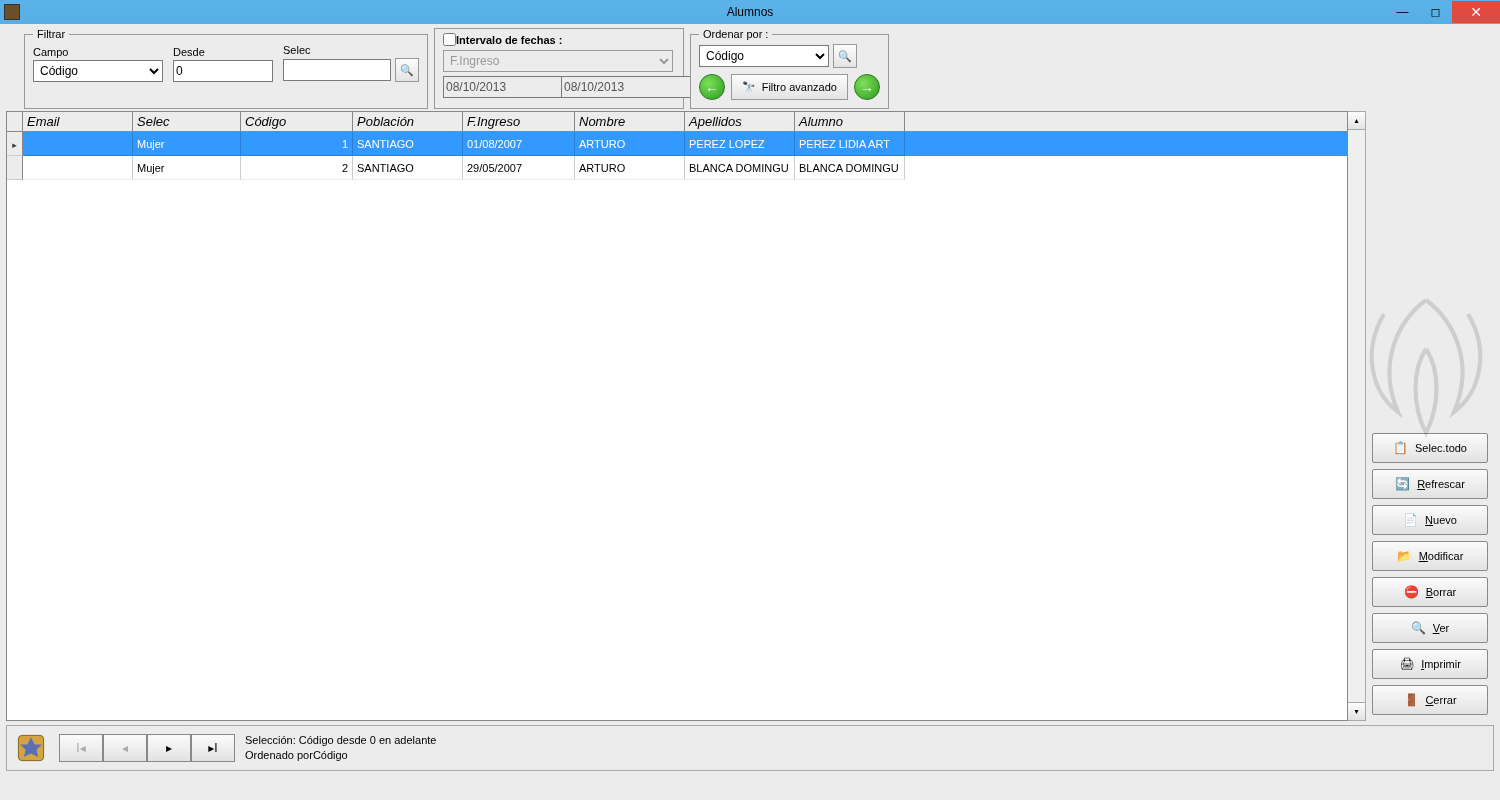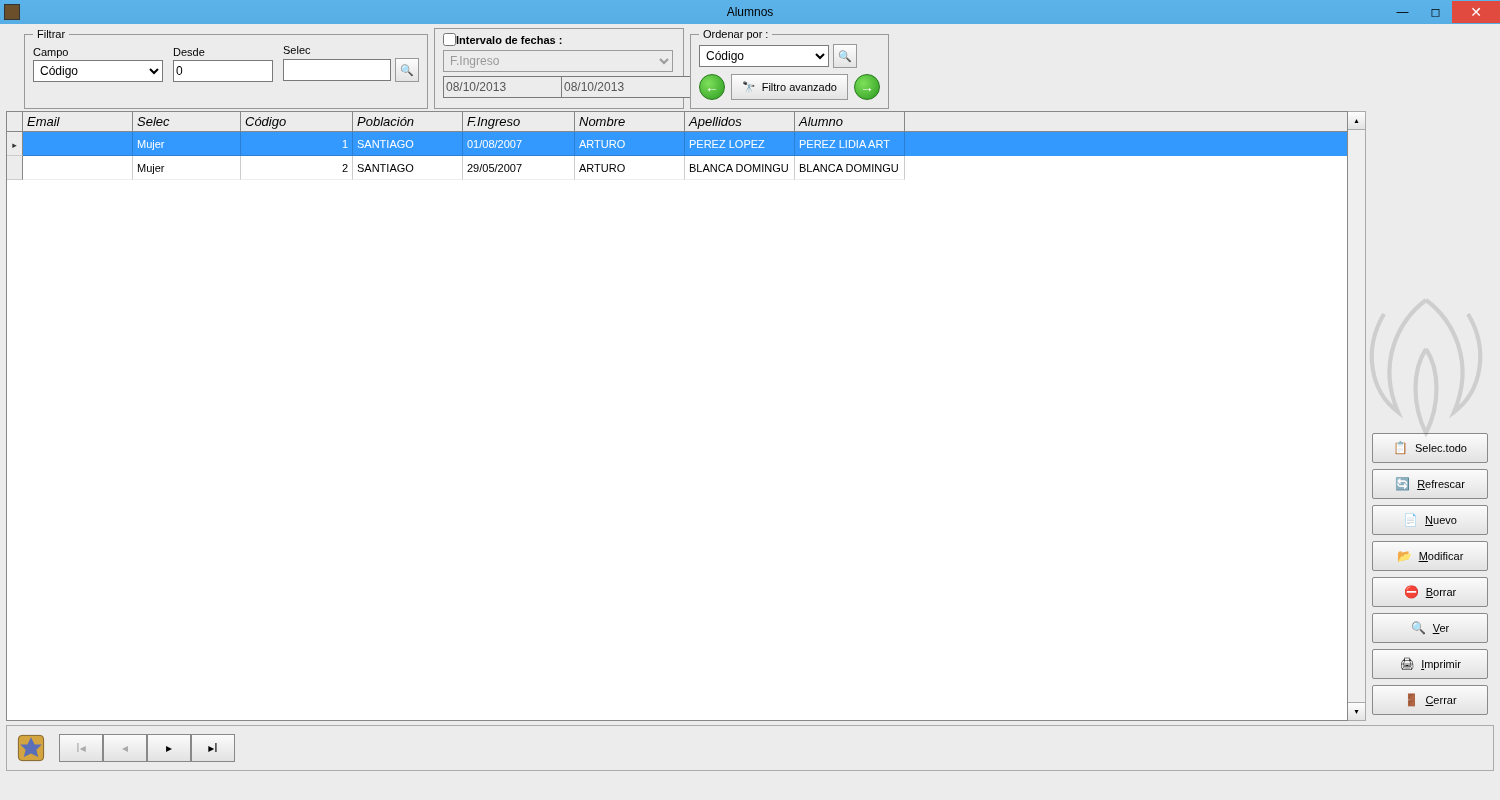--- a/index.html
+++ b/index.html
@@ -248,13 +248,17 @@
   <svg class="status-icon" viewBox="0 0 40 40">
     <rect x="6" y="6" width="28" height="28" rx="4" fill="#d4a440" stroke="#7a5a1f" stroke-width="1"></rect>
     <path d="M20 8 L24 16 L32 16 L26 22 L28 30 L20 26 L12 30 L14 22 L8 16 L16 16 Z" fill="#5a6fb8"></path>
   </svg>
   <div class="nav-buttons">
     <div class="nav-btn disabled">I◂</div>
     <div class="nav-btn disabled">◂</div>
     <div class="nav-btn">▸</div>
     <div class="nav-btn">▸I</div>
   </div>
+  <div class="status-text">
+    <div>Selección: Código desde 0 en adelante</div>
+    <div>Ordenado porCódigo</div>
+  </div>
 </div>
 
 </body></html>

